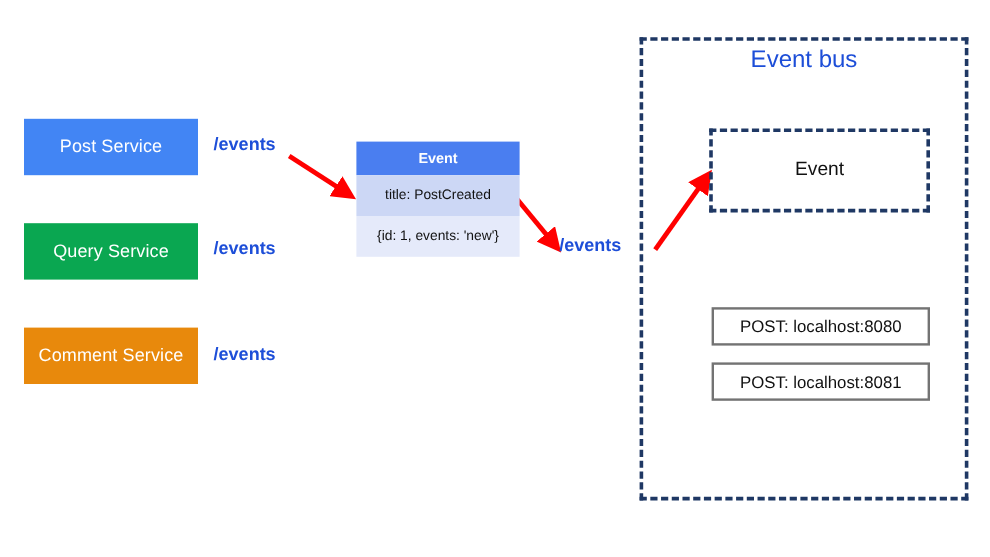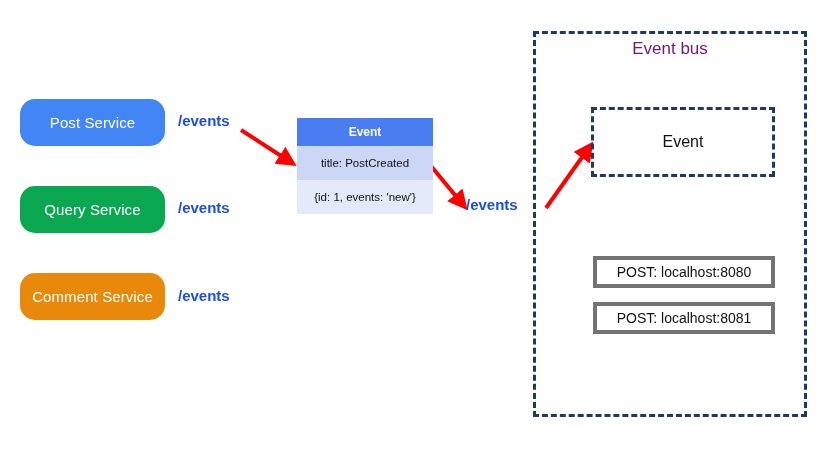--- a/index.html
+++ b/index.html
@@ -23,21 +23,21 @@
     width: 825px;
     height: 464px;
     pointer-events: none;
   }
 
   
   .service-box {
     position: absolute;
     width: 145px;
     height: 47px;
-    border-radius: 15px;
+    border-radius: 0;
     display: flex;
     align-items: center;
     justify-content: center;
     color: #ffffff;
     font-size: 15px;
     letter-spacing: 0.1px;
     box-sizing: border-box;
   }
   #svc-post    { left: 20px; top: 99px;  background: #4285f4; }
   #svc-query   { left: 20px; top: 186px; background: #0aa751; }
@@ -95,22 +95,22 @@
     border: 3px dashed #1f3864;
     box-sizing: border-box;
     background: transparent;
   }
   #event-bus-title {
     position: absolute;
     left: 533px;
     top: 39px;
     width: 274px;
     text-align: center;
-    font-size: 17px;
-    color: #701a75;
+    font-size: 20px;
+    color: #1d4ed8;
   }
 
   
   #inner-event-box {
     position: absolute;
     left: 591px;
     top: 107px;
     width: 184px;
     height: 70px;
     border: 3px dashed #1f3864;
@@ -123,21 +123,21 @@
     font-size: 16px;
     color: #111111;
   }
 
   
   .post-box {
     position: absolute;
     left: 593px;
     width: 182px;
     height: 32px;
-    border: 4px solid #737373;
+    border: 2px solid #737373;
     background: #ffffff;
     box-sizing: border-box;
     display: flex;
     align-items: center;
     justify-content: center;
     font-size: 14px;
     color: #111111;
   }
   #post-0 { top: 256px; }
   #post-1 { top: 302px; }

